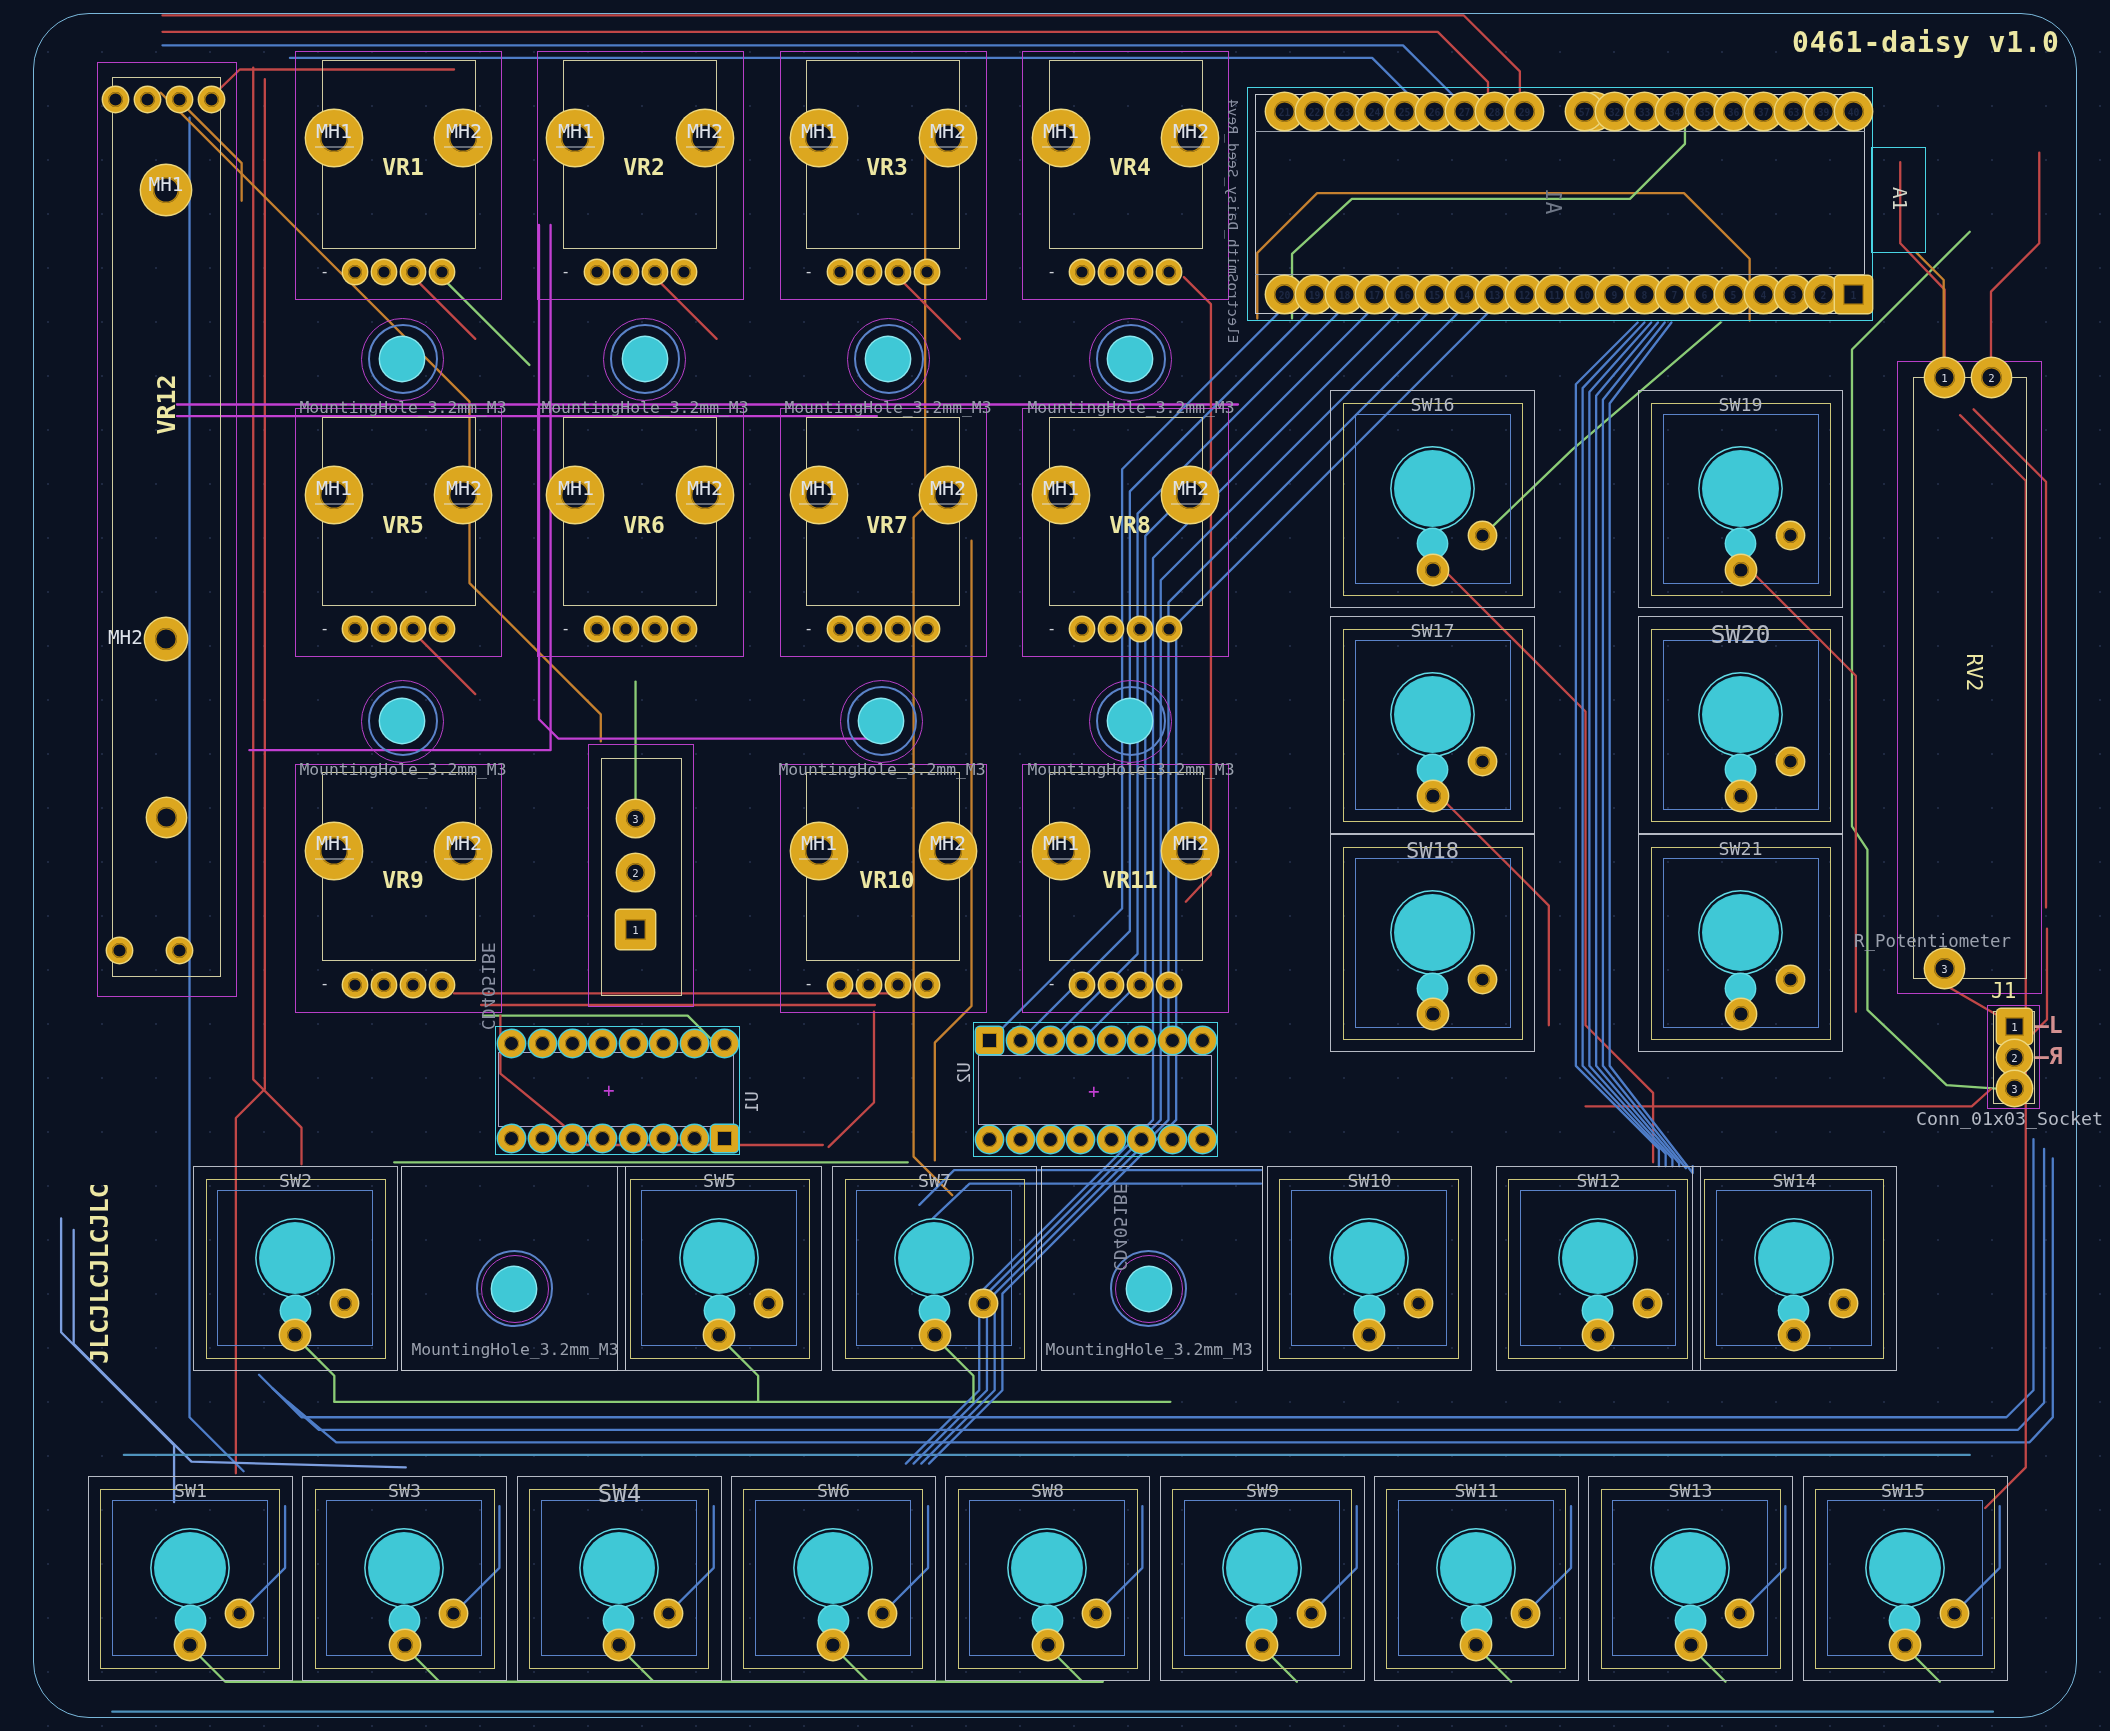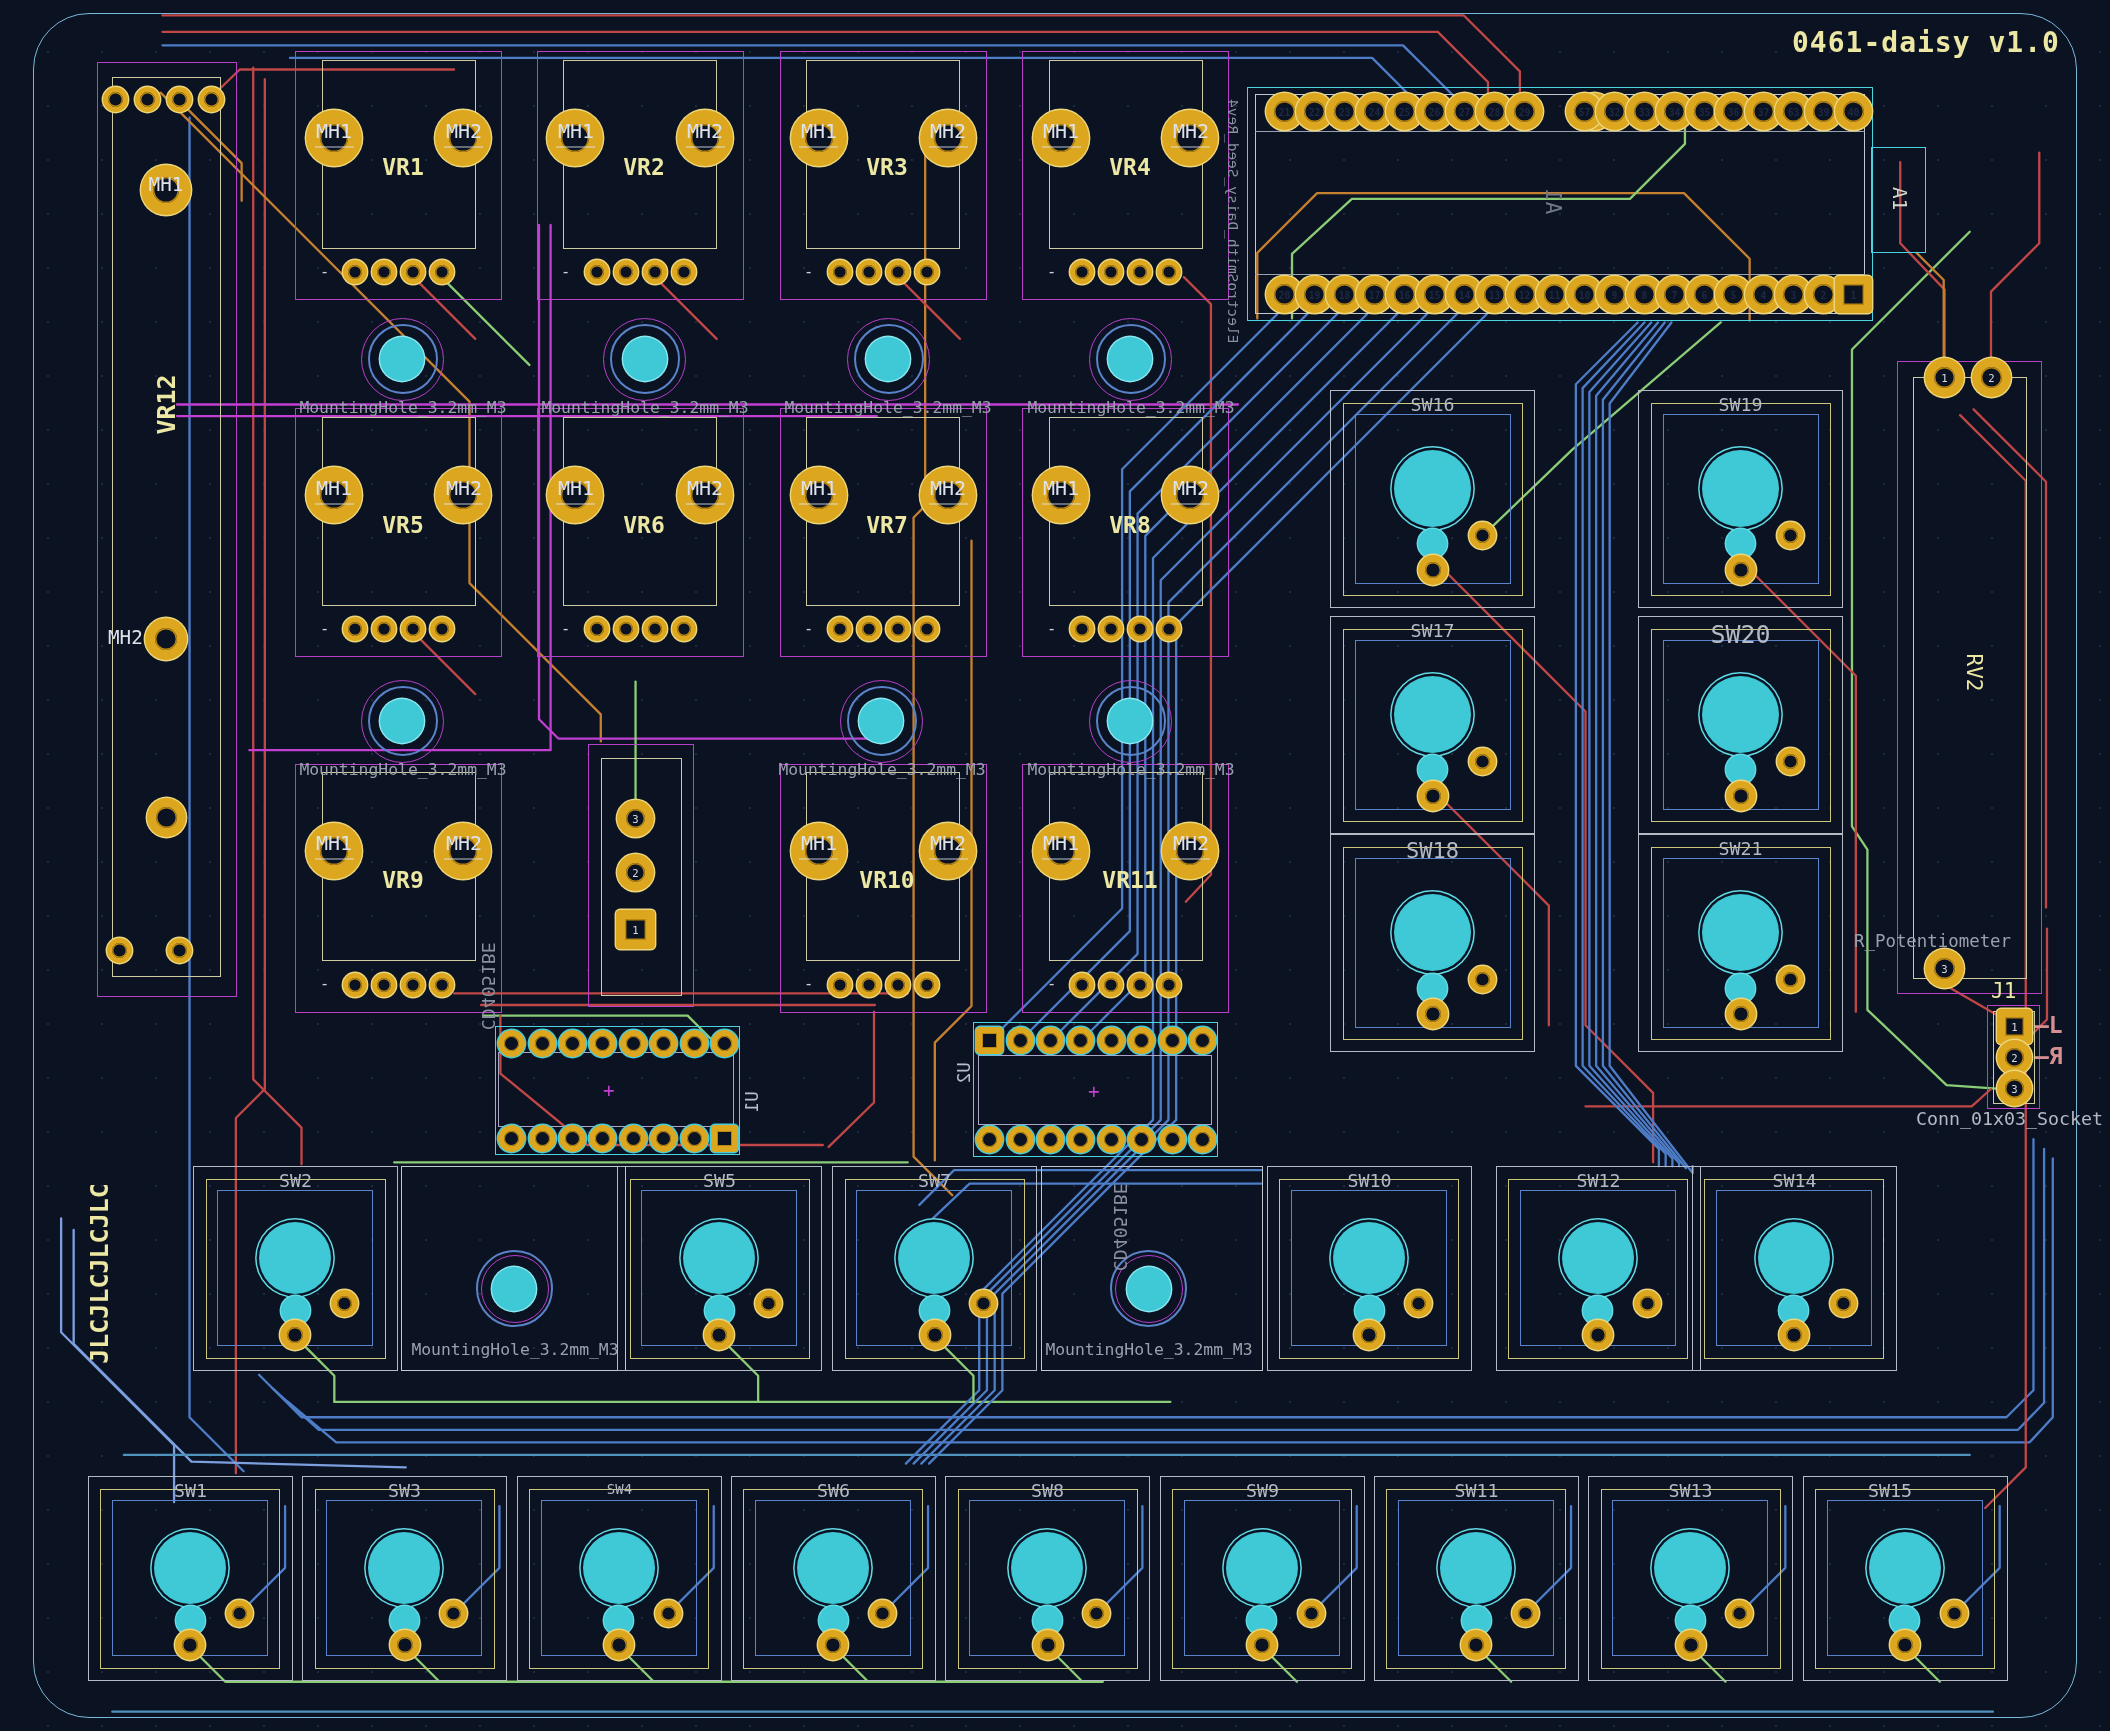--- a/index.html
+++ b/index.html
@@ -451,21 +451,21 @@
       <div class="pad" style="left: 390px; top: 1630px; width: 30px; height: 30px; border-width: 7.7px;"></div>
       <div class="pad" style="left: 440px; top: 1600px; width: 27px; height: 27px; border-width: 6.8px;"></div>
       <div class="t" style="left: 302px; top: 1482px; font-size: 18.3px; color: rgb(180, 185, 196); width: 205px; text-align: center;">SW3</div>
       <div class="bx grayb" style="left: 517px; top: 1476px; width: 205px; height: 205px;"></div>
       <div class="bx yelb" style="left: 529px; top: 1489px; width: 180px; height: 180px;"></div>
       <div class="bx blub" style="left: 541px; top: 1500px; width: 156px; height: 156px;"></div>
       <div class="cyfill" style="left: 583px; top: 1532px; width: 72px; height: 72px;"></div>
       <div class="bump" style="left: 604px; top: 1606px; width: 29px; height: 29px;"></div>
       <div class="pad" style="left: 604px; top: 1630px; width: 30px; height: 30px; border-width: 7.7px;"></div>
       <div class="pad" style="left: 655px; top: 1600px; width: 27px; height: 27px; border-width: 6.8px;"></div>
-      <div class="t" style="left: 517px; top: 1482px; font-size: 14px; color: rgb(180, 185, 196); width: 205px; text-align: center;">SW4</div>
+      <div class="t" style="left: 517px; top: 1482px; font-size: 24px; color: rgb(180, 185, 196); width: 205px; text-align: center;">SW4</div>
       <div class="bx grayb" style="left: 731px; top: 1476px; width: 205px; height: 205px;"></div>
       <div class="bx yelb" style="left: 743px; top: 1489px; width: 180px; height: 180px;"></div>
       <div class="bx blub" style="left: 755px; top: 1500px; width: 156px; height: 156px;"></div>
       <div class="cyfill" style="left: 797px; top: 1532px; width: 72px; height: 72px;"></div>
       <div class="bump" style="left: 819px; top: 1606px; width: 29px; height: 29px;"></div>
       <div class="pad" style="left: 818px; top: 1630px; width: 30px; height: 30px; border-width: 7.7px;"></div>
       <div class="pad" style="left: 869px; top: 1600px; width: 27px; height: 27px; border-width: 6.8px;"></div>
       <div class="t" style="left: 731px; top: 1482px; font-size: 18.3px; color: rgb(180, 185, 196); width: 205px; text-align: center;">SW6</div>
       <div class="bx grayb" style="left: 945px; top: 1476px; width: 205px; height: 205px;"></div>
       <div class="bx yelb" style="left: 958px; top: 1489px; width: 180px; height: 180px;"></div>
@@ -499,21 +499,21 @@
       <div class="pad" style="left: 1676px; top: 1630px; width: 30px; height: 30px; border-width: 7.7px;"></div>
       <div class="pad" style="left: 1726px; top: 1600px; width: 27px; height: 27px; border-width: 6.8px;"></div>
       <div class="t" style="left: 1588px; top: 1482px; font-size: 18.3px; color: rgb(180, 185, 196); width: 205px; text-align: center;">SW13</div>
       <div class="bx grayb" style="left: 1803px; top: 1476px; width: 205px; height: 205px;"></div>
       <div class="bx yelb" style="left: 1815px; top: 1489px; width: 180px; height: 180px;"></div>
       <div class="bx blub" style="left: 1827px; top: 1500px; width: 156px; height: 156px;"></div>
       <div class="cyfill" style="left: 1869px; top: 1532px; width: 72px; height: 72px;"></div>
       <div class="bump" style="left: 1890px; top: 1606px; width: 29px; height: 29px;"></div>
       <div class="pad" style="left: 1890px; top: 1630px; width: 30px; height: 30px; border-width: 7.7px;"></div>
       <div class="pad" style="left: 1941px; top: 1600px; width: 27px; height: 27px; border-width: 6.8px;"></div>
-      <div class="t" style="left: 1803px; top: 1482px; font-size: 18.3px; color: rgb(180, 185, 196); width: 174px; text-align: center;">SW15</div>
+      <div class="t" style="left: 1803px; top: 1482px; font-size: 18.3px; color: rgb(180, 185, 196); width: 174px; text-align: center; padding-left: 13px;">SW15</div>
       <div class="bx courtc" style="left: 495px; top: 1026px; width: 245px; height: 129px;"></div>
       <div class="bx lavb" style="left: 498px; top: 1052px; width: 236px; height: 75px;"></div>
       <div class="pad dippad" style="left: 498px; top: 1030px; width: 27px; height: 27px; border-width: 6.8px;"></div>
       <div class="pad dippad" style="left: 498px; top: 1125px; width: 27px; height: 27px; border-width: 6.8px;"></div>
       <div class="pad dippad" style="left: 529px; top: 1030px; width: 27px; height: 27px; border-width: 6.8px;"></div>
       <div class="pad dippad" style="left: 529px; top: 1125px; width: 27px; height: 27px; border-width: 6.8px;"></div>
       <div class="pad dippad" style="left: 559px; top: 1030px; width: 27px; height: 27px; border-width: 6.8px;"></div>
       <div class="pad dippad" style="left: 559px; top: 1125px; width: 27px; height: 27px; border-width: 6.8px;"></div>
       <div class="pad dippad" style="left: 589px; top: 1030px; width: 27px; height: 27px; border-width: 6.8px;"></div>
       <div class="pad dippad" style="left: 589px; top: 1125px; width: 27px; height: 27px; border-width: 6.8px;"></div>

